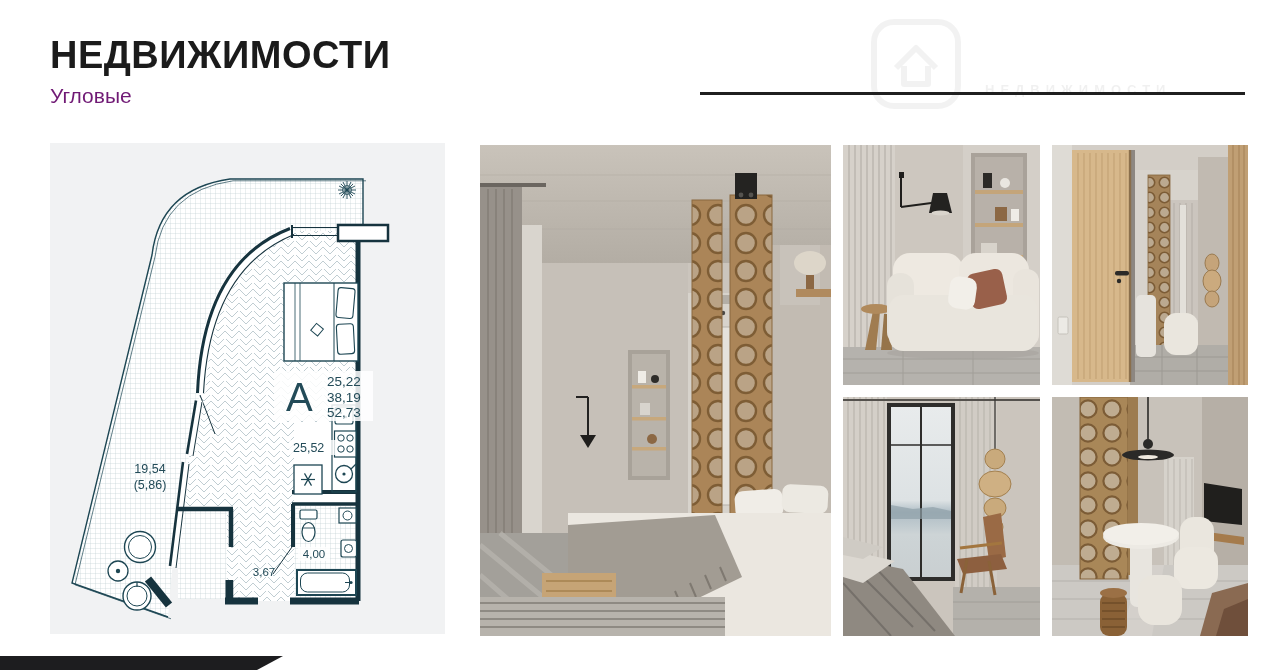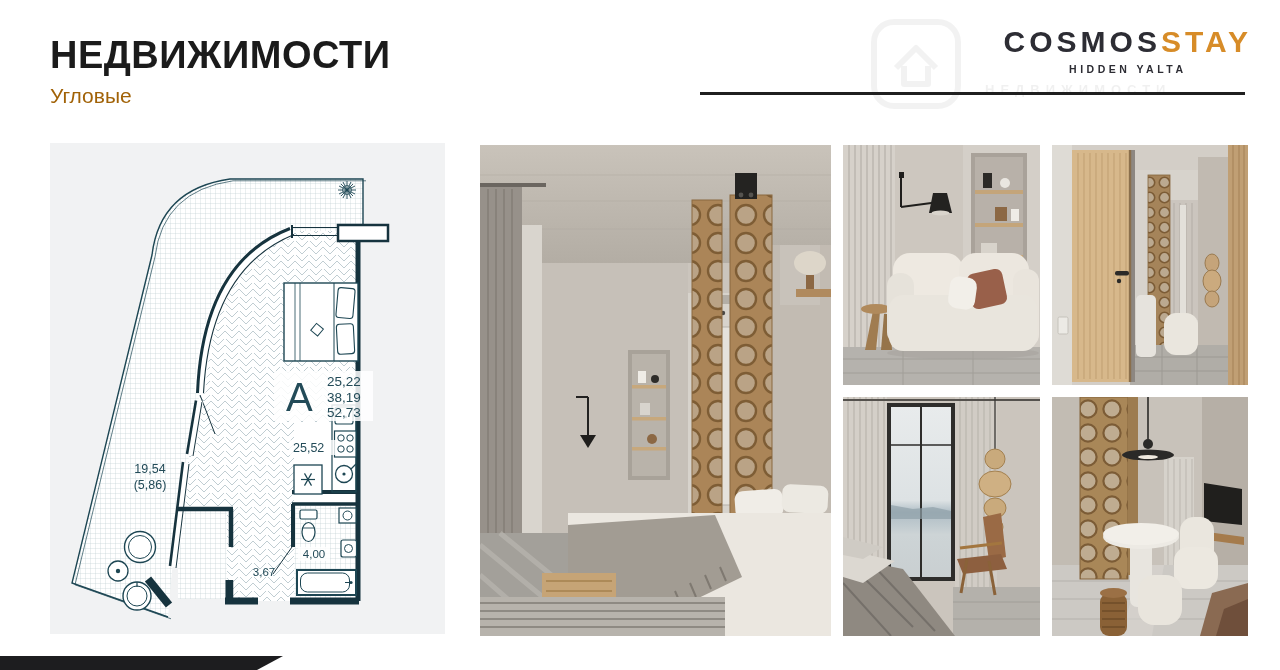--- a/index.html
+++ b/index.html
@@ -3,21 +3,21 @@
 <meta charset="utf-8">
 <style>
   html,body{margin:0;padding:0;}
   body{width:1280px;height:670px;overflow:hidden;background:#ffffff;
        font-family:"Liberation Sans","DejaVu Sans",sans-serif;position:relative;}
   .slide{position:absolute;inset:0;background:#ffffff;}
 
   
   .title-block{position:absolute;left:50px;top:36px;}
   .title-block h1{margin:0;font-size:38px;font-weight:800;letter-spacing:.5px;color:#1b1b1b;line-height:1;}
-  .subtitle{margin-top:11px;font-size:21px;font-weight:400;color:#a16207;line-height:1;}
+  .subtitle{margin-top:11px;font-size:21px;font-weight:400;color:#701a75;line-height:1;}
 
   .logo-block{position:absolute;right:28px;top:27px;text-align:center;}
   .brand-line{font-size:30px;font-weight:700;letter-spacing:4px;white-space:nowrap;line-height:1;}
   .brand-primary{color:#2d2d34;}
   .brand-accent{color:#d78c28;}
   .brand-sub{margin-top:6px;font-size:10.5px;font-weight:700;letter-spacing:3.5px;color:#2d2d34;}
   .header-rule{position:absolute;left:700px;top:92px;width:545px;height:2.5px;background:#1f1f1f;}
 
   .wm-house{position:absolute;left:868px;top:16px;opacity:1;}
   .wm-main{position:absolute;left:958px;top:36px;font-size:44px;font-weight:800;letter-spacing:3px;
@@ -51,24 +51,20 @@
     <h1>НЕДВИЖИМОСТИ</h1>
     <div class="subtitle">Угловые</div>
   </div>
 
   <svg class="wm-house" width="96" height="96" viewBox="0 0 96 96">
     <rect x="6" y="6" width="84" height="84" rx="20" fill="none" stroke="rgba(0,0,0,0.05)" stroke-width="6"></rect>
     <path d="M28 52 L48 32 L68 52 M36 50 V68 H60 V50" fill="none" stroke="rgba(0,0,0,0.05)" stroke-width="6" stroke-linejoin="round"></path>
   </svg>
   <div class="wm-sub">НЕДВИЖИМОСТИ</div>
 
-  <div class="logo-block">
-    <div class="brand-line"><span class="brand-primary">COSMOS</span><span class="brand-accent">STAY</span></div>
-    <div class="brand-sub">HIDDEN YALTA</div>
-  </div>
   <div class="header-rule"></div>
 
   <div class="plan-card">
     <svg width="395" height="491" viewBox="0 0 395 491">
       <defs>
         <pattern id="plan-grid" width="5" height="5" patternUnits="userSpaceOnUse">
           <path d="M5 0H0V5" fill="none" stroke="#b9c7cd" stroke-width="0.6"></path>
         </pattern>
         <pattern id="plan-herr" width="14" height="14" patternUnits="userSpaceOnUse">
           <path d="M0 6 L7 -1 L14 6 M0 13 L7 6 L14 13" fill="none" stroke="#b9c7cd" stroke-width="0.9"></path>

